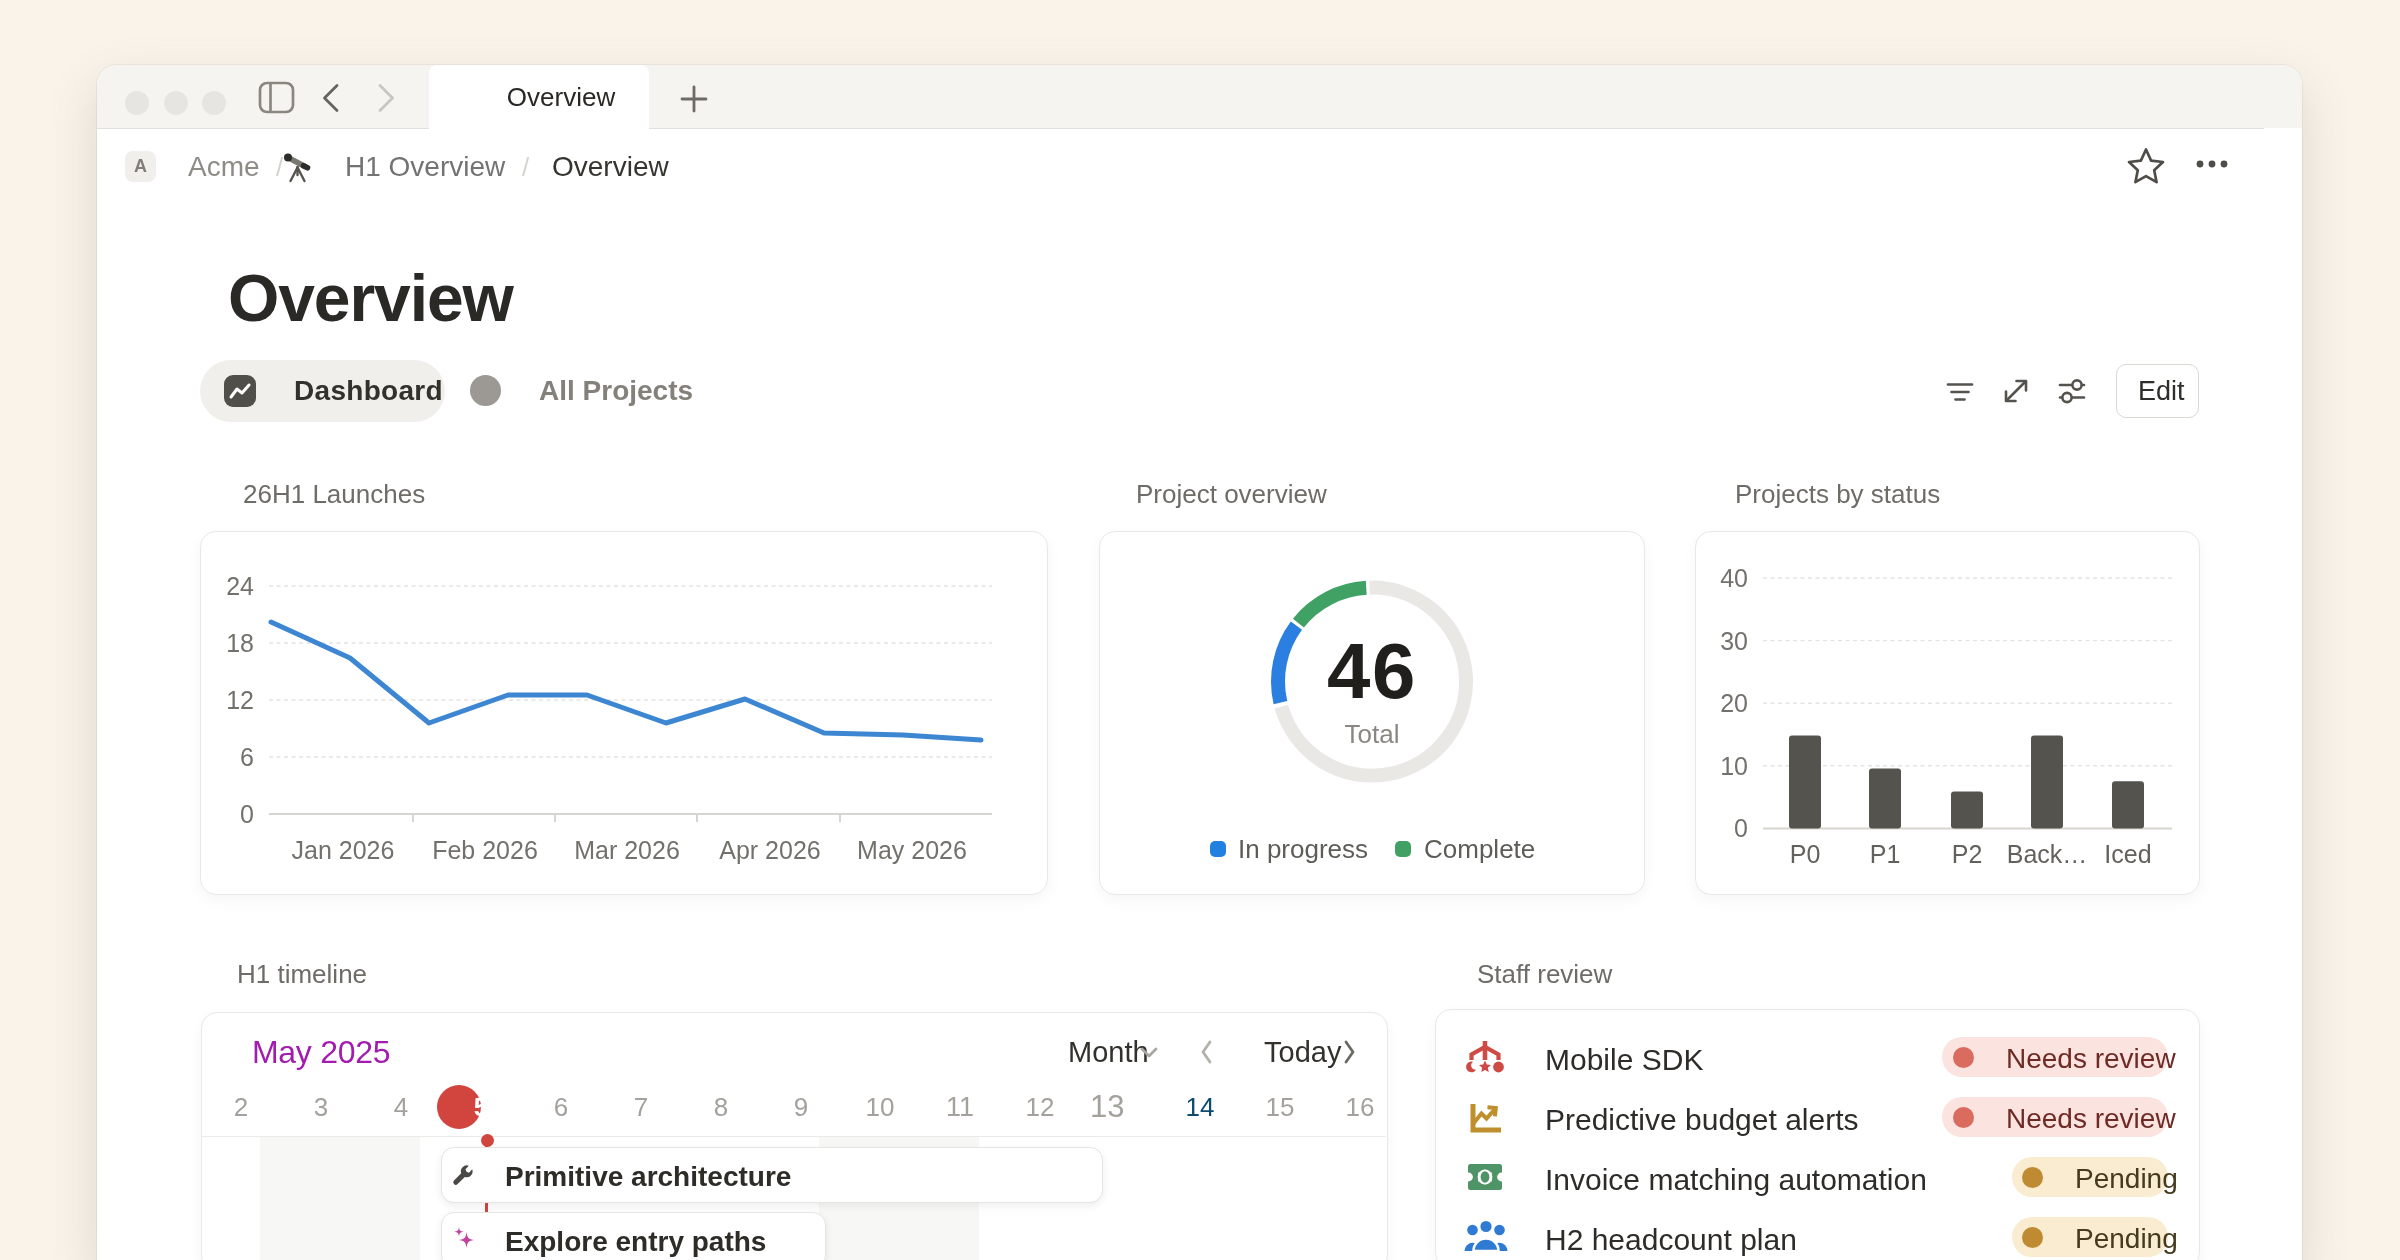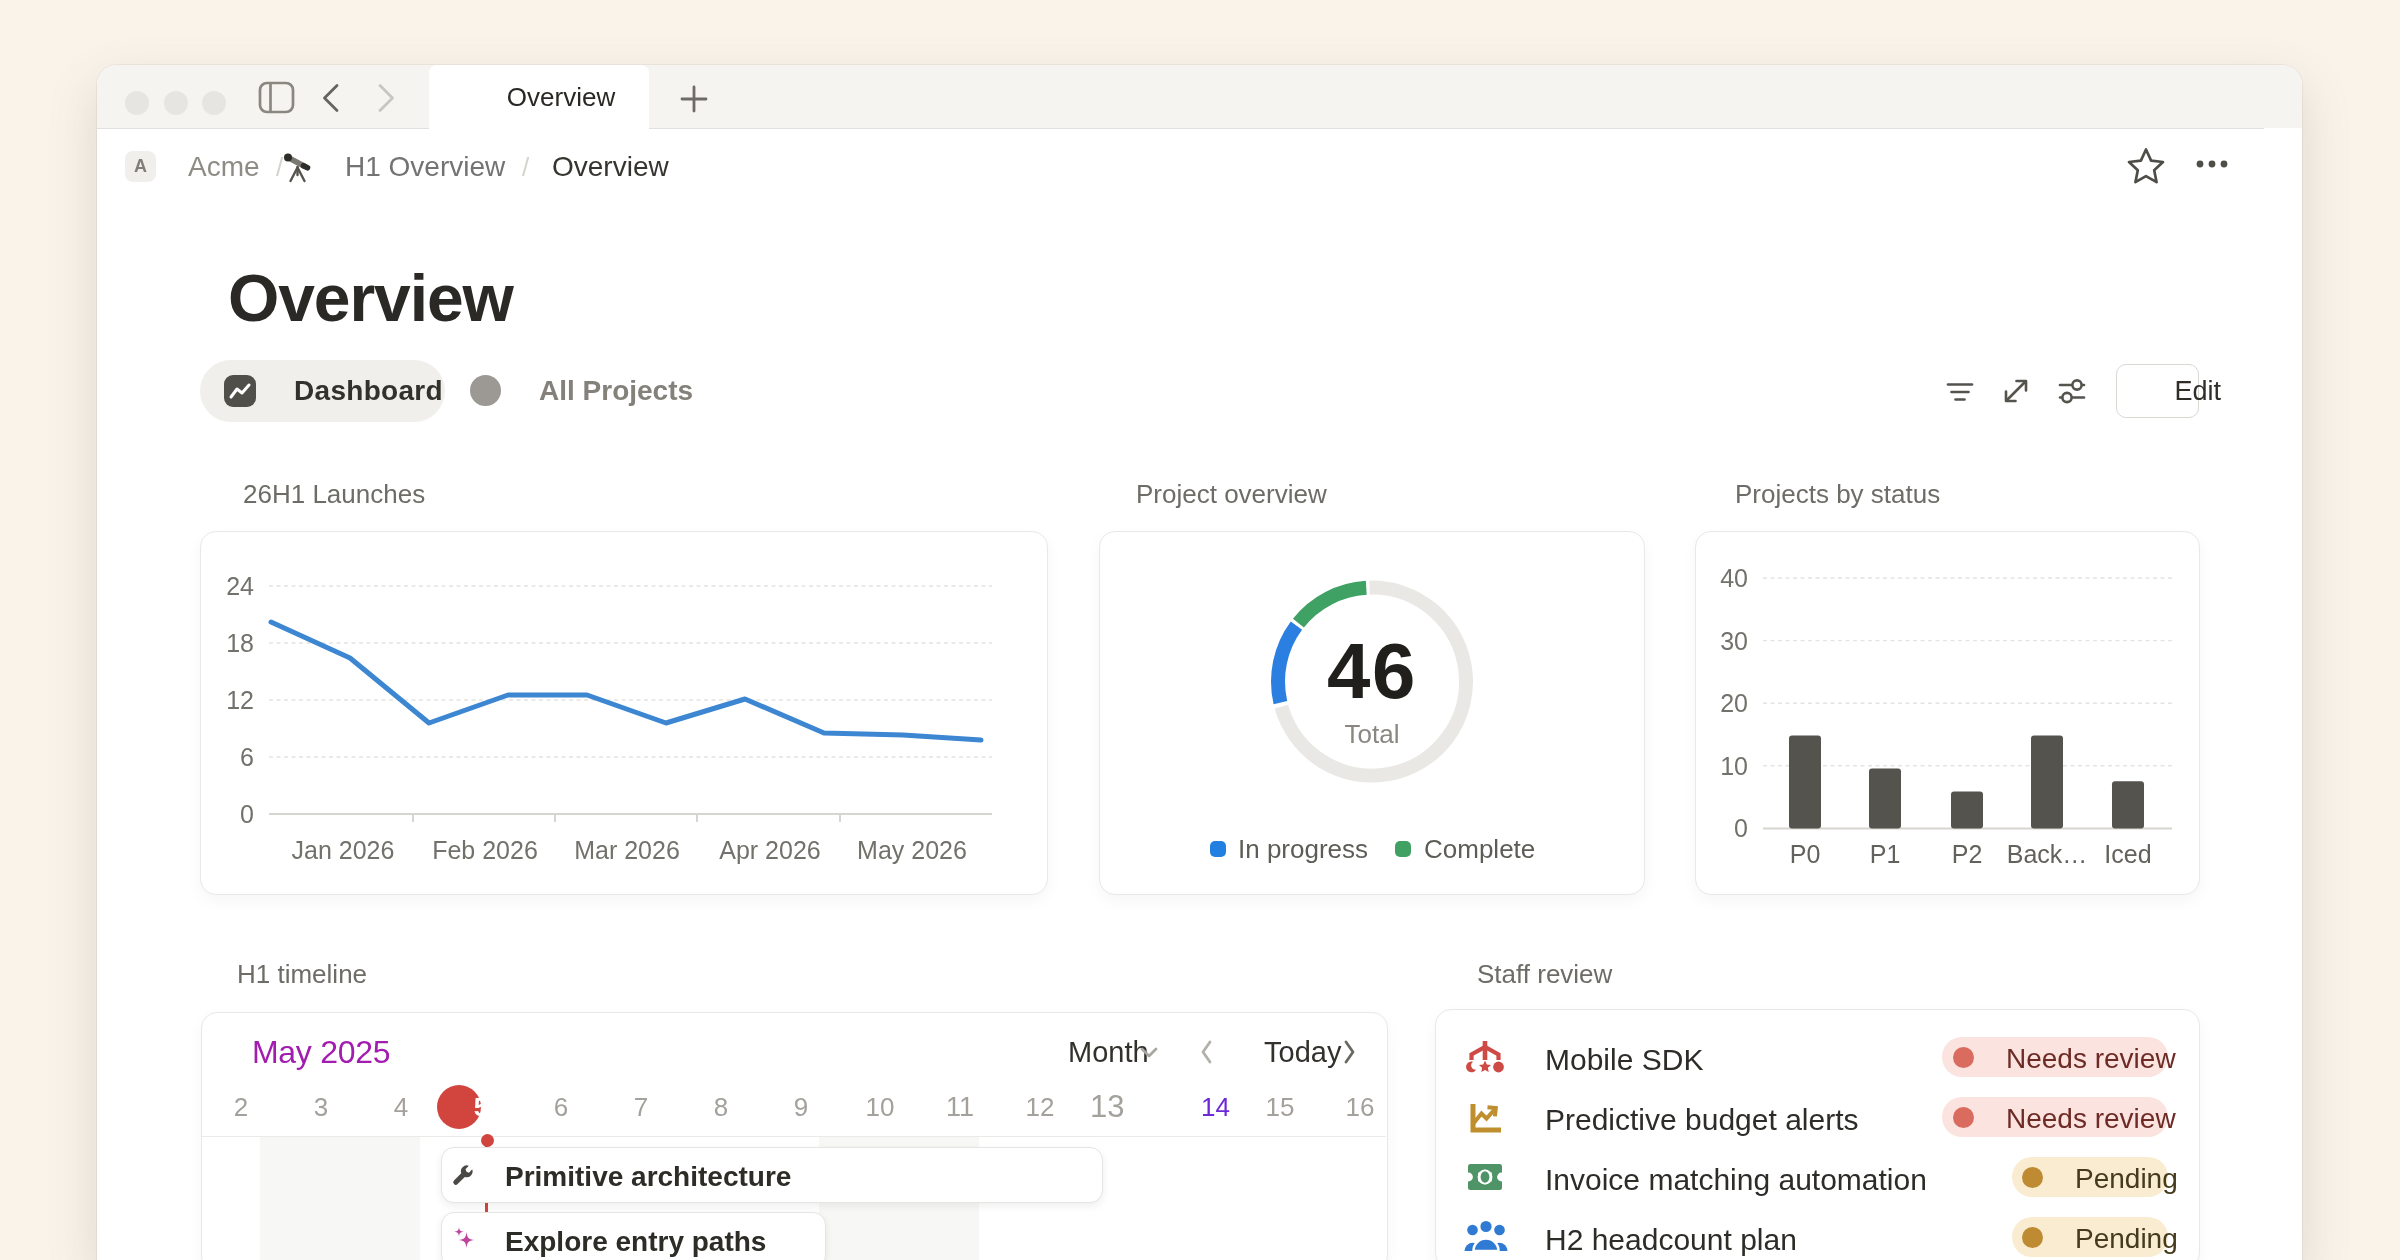--- a/index.html
+++ b/index.html
@@ -93,21 +93,21 @@
     <polyline points="14.5,4 24,4 24,13.5"></polyline>
     <polyline points="4,14.5 4,24 13.5,24"></polyline>
 </svg>
 <svg class="abs" style="left:2058px;top:377px" width="28" height="28" viewBox="0 0 28 28" fill="none" stroke="#55534D" stroke-width="2.6" stroke-linecap="round">
   <line x1="2" y1="8" x2="26" y2="8"></line>
     <line x1="2" y1="20.5" x2="26" y2="20.5"></line>
   <circle cx="19" cy="8" r="4.6" fill="#fff"></circle>
     <circle cx="9" cy="20.5" r="4.6" fill="#fff"></circle>
 </svg>
 <div class="abs" style="left:2116px;top:364px;width:83px;height:54px;border:1.5px solid #DAD8D3;border-radius:10px;box-sizing:border-box;"></div>
-<div class="t" style="left:2116px;top:364px;width:83px;height:54px;text-align:right;line-height:54px;font-size:27px;font-weight:500;color:#302E29;">Edit</div>
+<div class="t" style="left:2116px;top:364px;width:83px;height:54px;text-align:left;line-height:54px;font-size:27px;font-weight:500;color:#302E29;">Edit</div>
 
 <div class="t" style="left:221px;top:479px;font-size:26px;line-height:30px;color:#6E6C66;">26H1 Launches</div>
 <div class="t" style="left:1114px;top:479px;font-size:26px;line-height:30px;color:#6E6C66;">Project overview</div>
 <div class="t" style="left:1713px;top:479px;font-size:26px;line-height:30px;color:#6E6C66;">Projects by status</div>
 
 <div class="card" style="left:200px;top:531px;width:848px;height:364px;"></div>
 <svg class="abs" style="left:200px;top:531px" width="848" height="364" viewBox="0 0 848 364">
   <g stroke="#E6E4E0" stroke-width="1.4" stroke-dasharray="4 3.5">
     <line x1="69" y1="55" x2="792" y2="55"></line>
       <line x1="69" y1="112" x2="792" y2="112"></line>
@@ -212,21 +212,21 @@
 <div class="abs" style="left:437px;top:1085px;width:44px;height:44px;border-radius:50%;background:#D2453F;"></div>
 <div class="t" style="left:429px;top:1090px;width:60px;text-align:center;font-size:26px;font-weight:700;color:#fff;line-height:34px;">5</div>
 <div class="t" style="left:509px;top:1090px;width:60px;text-align:center;font-size:26px;color:#A4A19C;line-height:34px;">6</div>
 <div class="t" style="left:589px;top:1090px;width:60px;text-align:center;font-size:26px;color:#A4A19C;line-height:34px;">7</div>
 <div class="t" style="left:669px;top:1090px;width:60px;text-align:center;font-size:26px;color:#A4A19C;line-height:34px;">8</div>
 <div class="t" style="left:749px;top:1090px;width:60px;text-align:center;font-size:26px;color:#A4A19C;line-height:34px;">9</div>
 <div class="t" style="left:828px;top:1090px;width:60px;text-align:center;font-size:26px;color:#A4A19C;line-height:34px;">10</div>
 <div class="t" style="left:908px;top:1090px;width:60px;text-align:center;font-size:27px;color:#A4A19C;line-height:34px;">11</div>
 <div class="t" style="left:988px;top:1090px;width:60px;text-align:center;font-size:26px;color:#A4A19C;line-height:34px;">12</div>
 <div class="t" style="left:1068px;top:1090px;width:60px;text-align:left;font-size:31px;color:#A4A19C;line-height:34px;">13</div>
-<div class="t" style="left:1148px;top:1090px;width:60px;text-align:right;font-size:26px;color:#6d28d9;line-height:34px;">14</div>
+<div class="t" style="left:1148px;top:1090px;width:60px;text-align:center;font-size:26px;color:#0c4a6e;line-height:34px;">14</div>
 <div class="t" style="left:1228px;top:1090px;width:60px;text-align:center;font-size:26px;color:#A4A19C;line-height:34px;">15</div>
 <div class="t" style="left:1308px;top:1090px;width:60px;text-align:center;font-size:26px;color:#A4A19C;line-height:34px;">16</div>
 
 <div class="abs" style="left:441px;top:1147px;width:662px;height:56px;background:#fff;border:1.5px solid #E7E5E1;border-radius:13px;box-sizing:border-box;box-shadow:0 3px 8px rgba(0,0,0,0.07);"></div>
 <svg class="abs" style="left:452px;top:1164px" width="22" height="22" viewBox="0 0 22 22" fill="#4B4945">
   <path d="M20.2 5.2 a5.9 5.9 0 0 1 -7.4 7.7 L5.6 20.1 a2.5 2.5 0 0 1 -3.6 -3.6 L9.2 9.3 a5.9 5.9 0 0 1 7.6 -7.5 l-3.3 3.4 1 2.5 2.5 1 z"></path>
 </svg>
 <div class="t" style="left:483px;top:1160px;font-size:28px;font-weight:600;color:#2E2C27;line-height:34px;">Primitive architecture</div>
 <div class="abs" style="left:441px;top:1212px;width:385px;height:56px;background:#fff;border:1.5px solid #E7E5E1;border-radius:13px;box-sizing:border-box;box-shadow:0 3px 8px rgba(0,0,0,0.07);"></div>
 <svg class="abs" style="left:452px;top:1226px" width="28" height="28" viewBox="0 0 28 28" fill="#BE459B">

